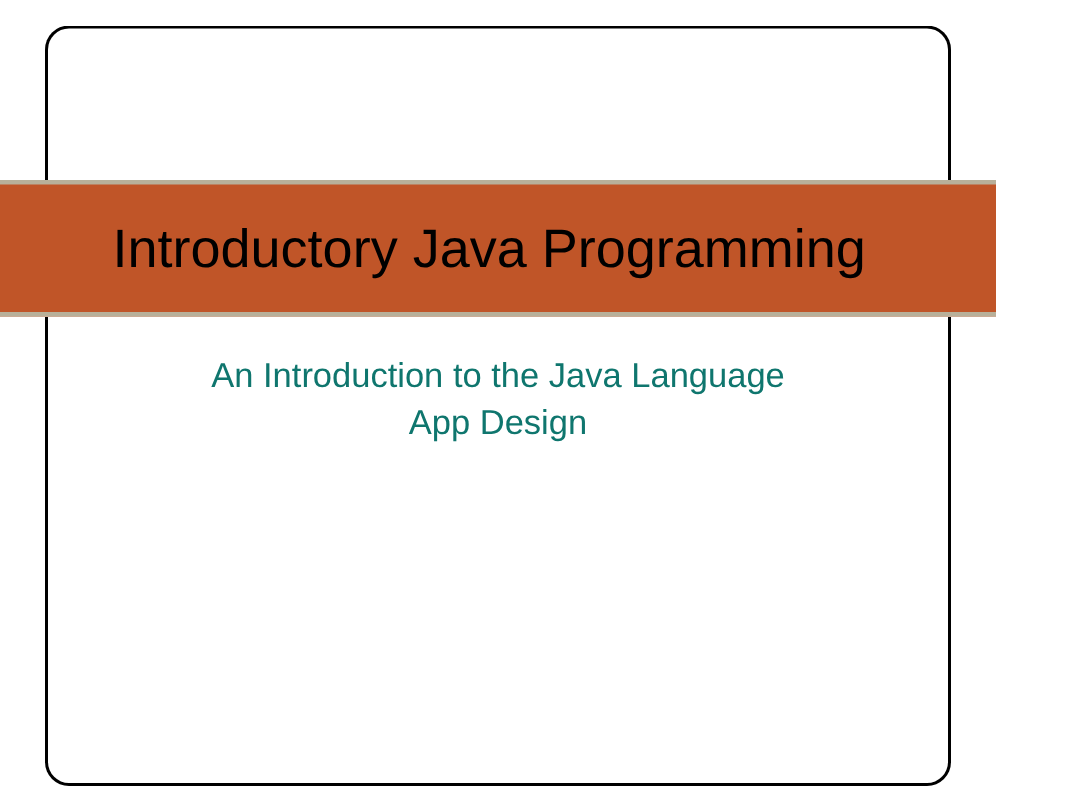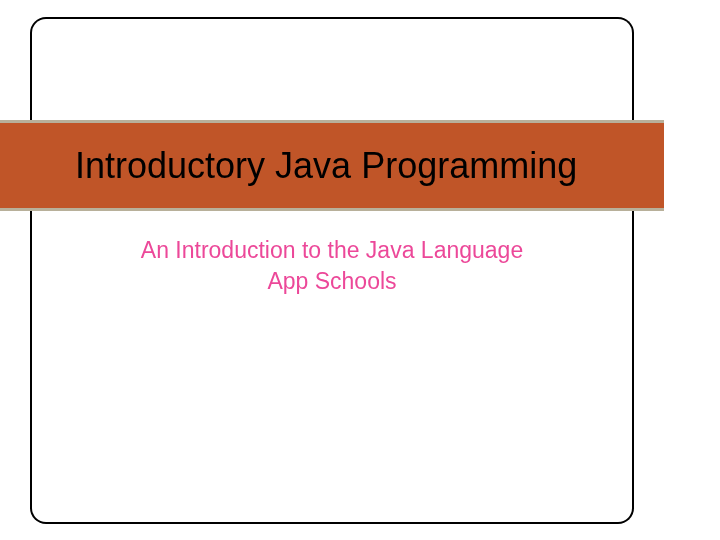--- a/index.html
+++ b/index.html
@@ -51,21 +51,21 @@
     .subtitle-block {
       position: absolute;
       top: 235px;
       left: 0;
       right: 0;
       text-align: center;
     }
     .subtitle-block p {
       font-size: 23px;
       font-weight: 400;
-      color: #ec4899;
+      color: #0f766e;
       line-height: 1.35;
     }
     .bottom-frame {
       position: absolute;
       top: 211px;
       left: 30px;
       right: 30px;
       bottom: 16px;
       border: 2px solid #000000;
       border-top: none;
@@ -77,15 +77,15 @@
 <body>
 
 <div class="slide">
   <div class="top-frame"></div>
   <div class="title-band">
     <h1>Introductory Java Programming</h1>
   </div>
   <div class="bottom-frame"></div>
   <div class="subtitle-block">
     <p>An Introduction to the Java Language</p>
-    <p>App Schools</p>
+    <p>App Design</p>
   </div>
 </div>
 
 </body></html>

